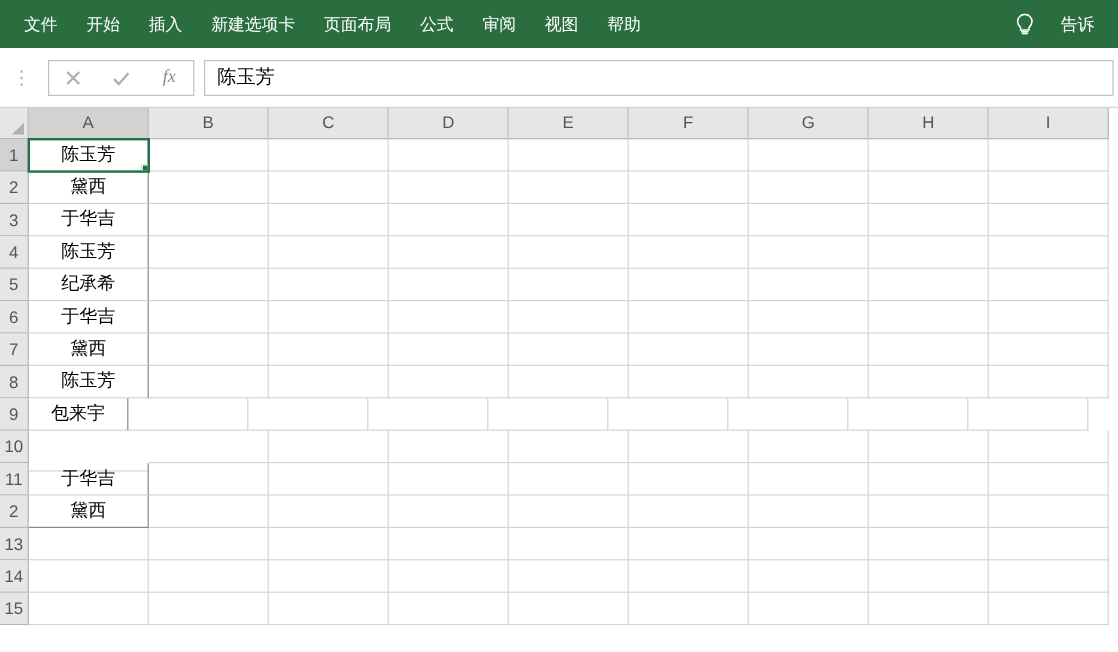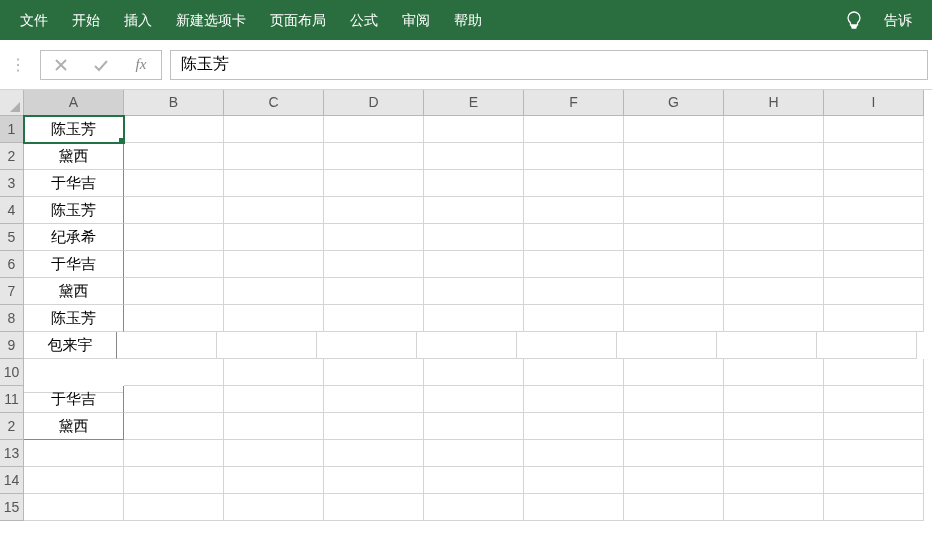--- a/index.html
+++ b/index.html
@@ -174,20 +174,21 @@
 <body>
 
 <div class="ribbon" id="ribbon">
     <div class="ribbon-tab">文件</div>
     <div class="ribbon-tab">开始</div>
     <div class="ribbon-tab">插入</div>
     <div class="ribbon-tab">新建选项卡</div>
     <div class="ribbon-tab">页面布局</div>
     <div class="ribbon-tab">公式</div>
     <div class="ribbon-tab">审阅</div>
+    <div class="ribbon-tab">视图</div>
     <div class="ribbon-tab">帮助</div>
     <div class="ribbon-spacer"></div>
     <div class="bulb-icon">
       <svg width="16" height="18" viewBox="0 0 16 18">
         <path d="M8 1 C4.7 1 2 3.7 2 7 C2 9 3 10.5 4.5 12 L4.5 14 L11.5 14 L11.5 12 C13 10.5 14 9 14 7 C14 3.7 11.3 1 8 1 Z M5.5 15.5 L10.5 15.5 M6 17 L10 17" fill="none" stroke="#fff" stroke-width="1.3" stroke-linecap="round"></path>
       </svg>
     </div>
     <div class="ribbon-tab">告诉</div>
   </div>
 
@@ -315,21 +316,21 @@
         <div class="cell" style="width: 100px;"></div>
         <div class="cell" style="width: 100px;"></div>
         <div class="cell" style="width: 100px;"></div>
         <div class="cell" style="width: 100px;"></div>
         <div class="cell" style="width: 100px;"></div>
         <div class="cell" style="width: 100px;"></div>
         <div class="cell" style="width: 100px;"></div>
       </div>
       <div class="row">
         <div class="row-h">9</div>
-        <div class="cell colA-border" style="width: 93px;">包来宇</div>
+        <div class="cell colA-border" style="width: 83px;">包来宇</div>
         <div class="cell" style="width: 100px;"></div>
         <div class="cell" style="width: 100px;"></div>
         <div class="cell" style="width: 100px;"></div>
         <div class="cell" style="width: 100px;"></div>
         <div class="cell" style="width: 100px;"></div>
         <div class="cell" style="width: 100px;"></div>
         <div class="cell" style="width: 100px;"></div>
         <div class="cell" style="width: 100px;"></div>
       </div>
       <div class="row">

